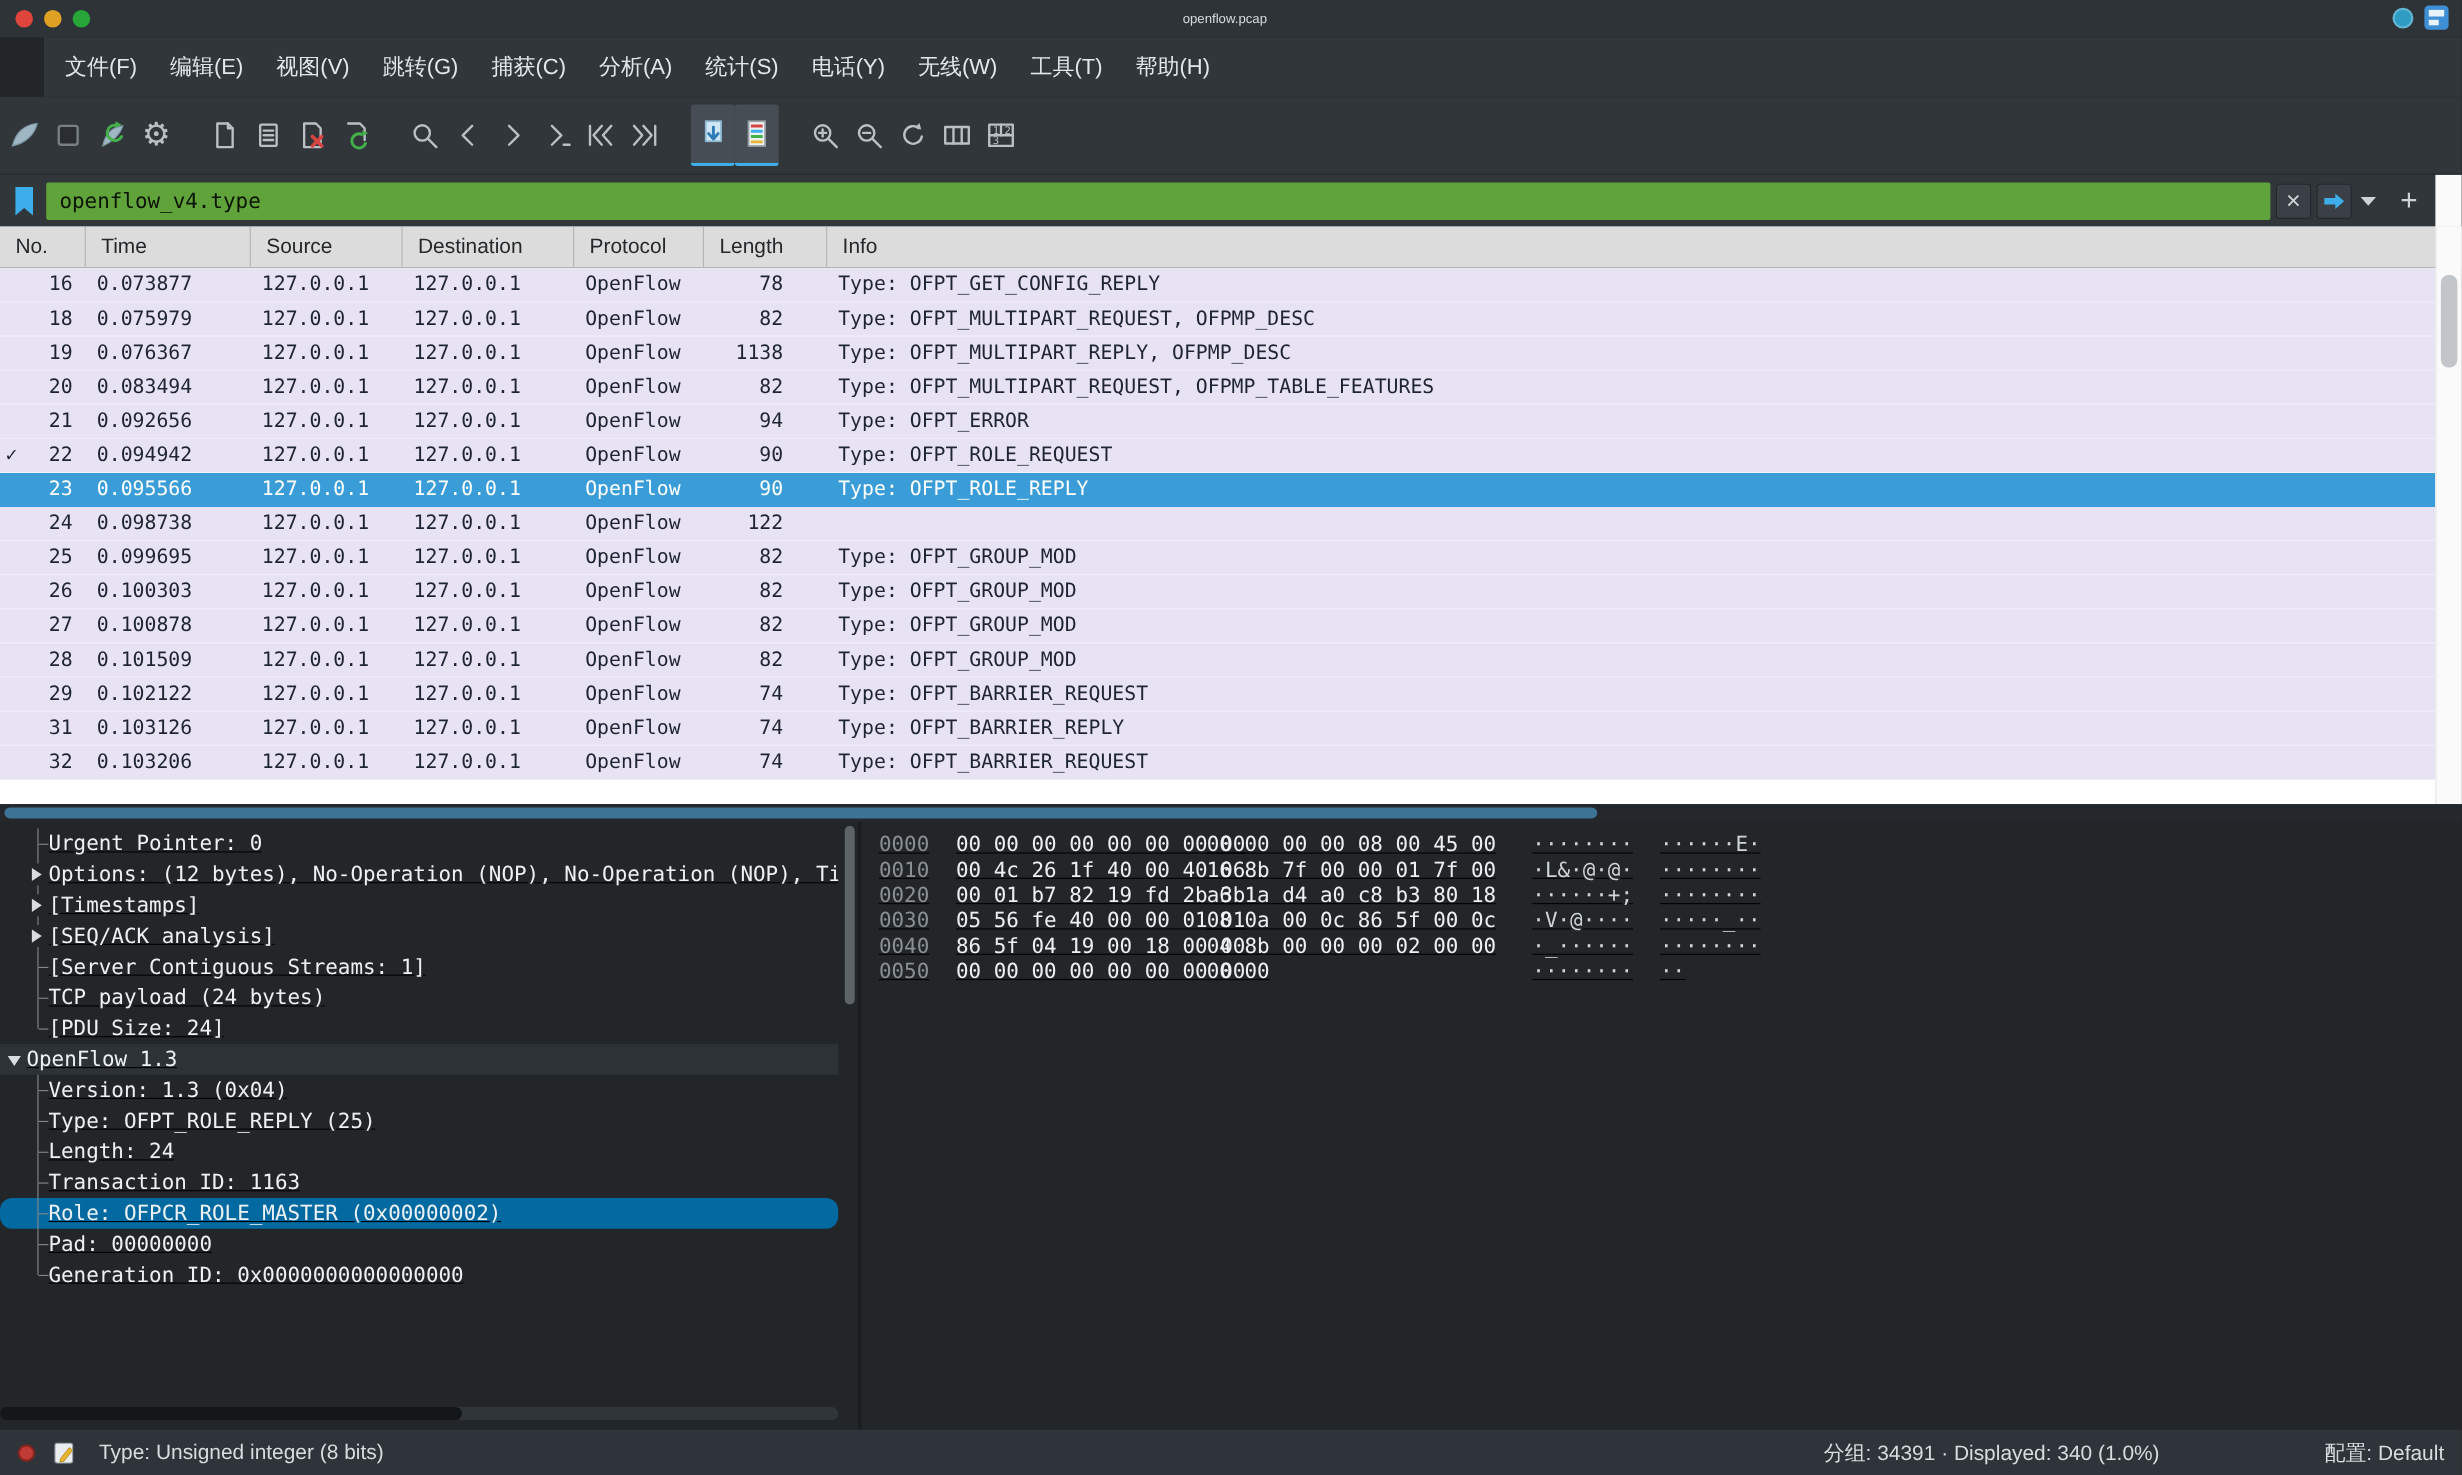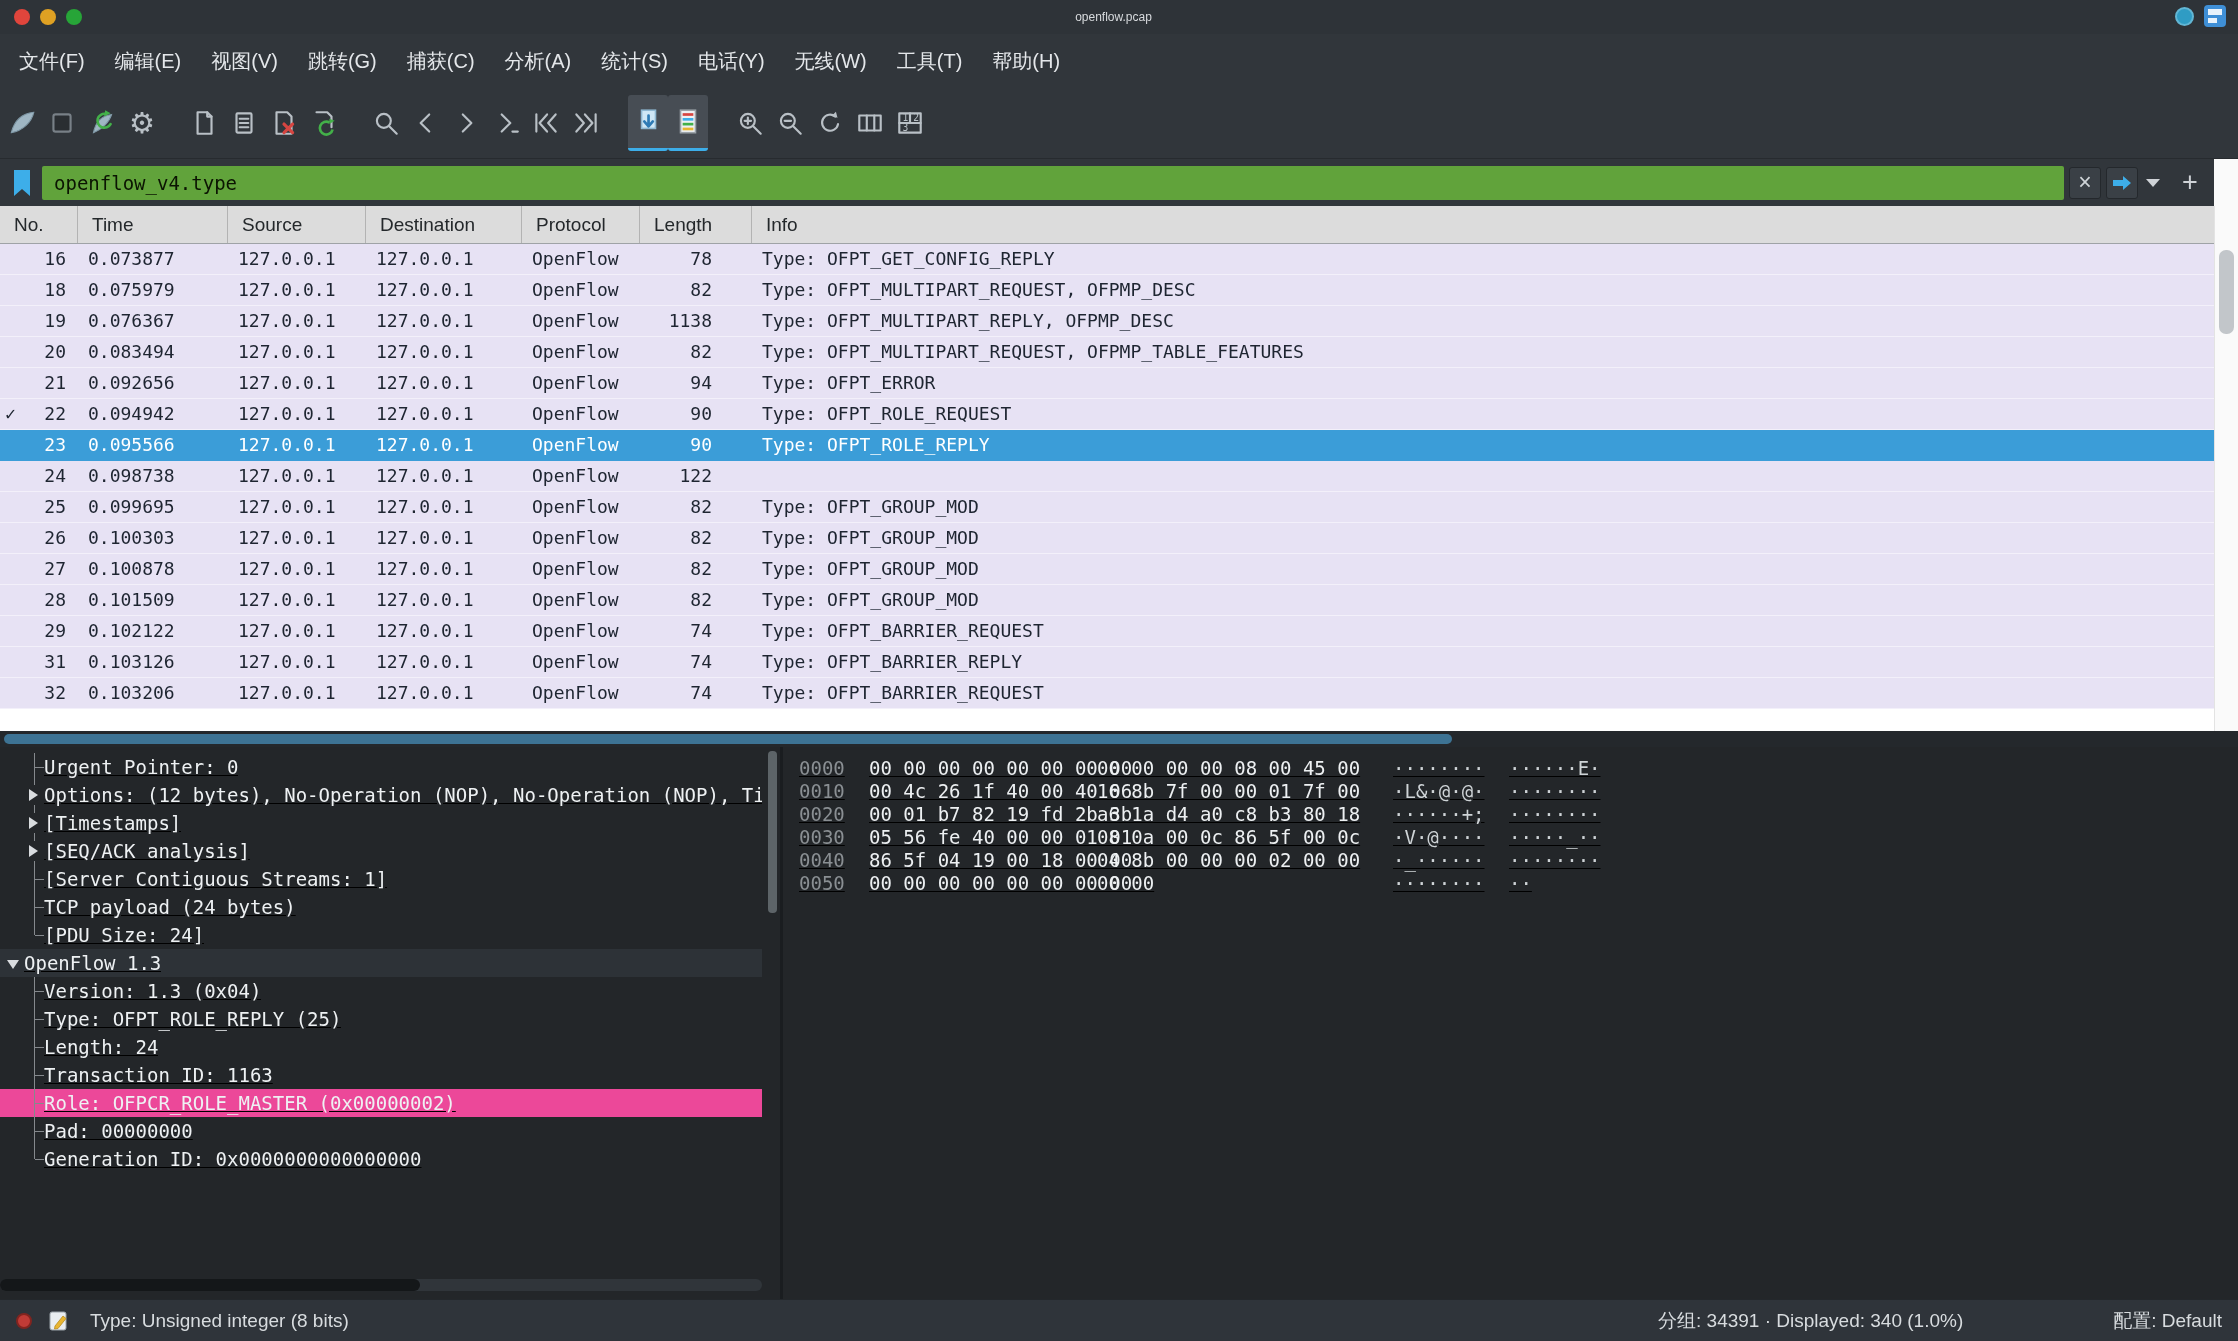--- a/index.html
+++ b/index.html
@@ -19,21 +19,21 @@
   .win-title { position:absolute; left:0; right:11px; text-align:center; color:#d8dbde;
     font-size:12px; }
   .title-right { position:absolute; right:12px; top:5px; display:flex; gap:10px; align-items:center; }
   .tray-circle { width:19px; height:19px; border-radius:50%; background:#2f9cc4;
     border:2px solid #62b6d4; }
   .tray-square { width:22px; height:22px; border-radius:4px; background:#3f8fd6; position:relative; }
   .tray-square::before { content:""; position:absolute; left:4px; top:4px; width:14px; height:6px; background:#e8f2fb; }
   .tray-square::after  { content:""; position:absolute; left:4px; top:13px; width:9px; height:5px; background:#e8f2fb; }
 
   
-  .menubar { height:54px; background:#31363b; flex:none; display:flex; align-items:flex-end; padding-left:4px; }
+  .menubar { height:54px; background:#31363b; flex:none; display:flex; align-items:flex-end; padding-left:4px;margin-left:40px; }
   .menu-item { padding:0 15px; font-size:20px; color:#e4e7ea; line-height:54px; }
 
   
   .toolbar { height:70px; background:#31363b; flex:none; display:flex; align-items:center; padding-left:2px; }
   .tgroup { display:flex; margin-right:22px; }
   .tbtn { width:40px; height:56px; display:flex; align-items:center; justify-content:center; border-radius:3px; }
   .tbtn.pressed { background:#474d54; border-bottom:3px solid #3daee9; }
   .tbtn svg { display:block; }
   .glyph-icon { font-size:29px; color:#b9c0c6; line-height:1; }
   .ic { stroke:#b9c0c6; stroke-width:2; fill:none; stroke-linecap:round; stroke-linejoin:round; }
@@ -81,21 +81,21 @@
   
   .hscroll { height:16px; flex:none; background:#24282c; position:relative; }
   .hthumb { position:absolute; top:3px; left:4px; width:1448px; height:10px; background:#3d7394; border-radius:5px; }
 
   
   .lower { flex:1; display:flex; background:#232629; min-height:0;text-decoration:underline; }
   .details { width:780px; flex:none; position:relative; padding-top:6px; }
   .drow { height:28px; line-height:28px; display:flex; font-family:"DejaVu Sans Mono",monospace;
     font-size:19px; color:#eef1f3; width:762px; position:relative; }
   .drow.parent { background:#2d3237; }
-  .drow.selected { background:#ec4899; }
+  .drow.selected { background:#0369a1;border-radius:11px; }
   .dtext { white-space:pre; overflow:hidden; }
   .guide { width:44px; flex:none; position:relative; }
   .guide.parent { width:24px; }
   .guide.line::before { content:""; position:absolute; left:34px; top:0; bottom:0; border-left:1px solid #85898d; }
   .guide.last::before { bottom:50%; }
   .guide.dash::after { content:""; position:absolute; left:35px; top:14px; width:9px; border-top:1px solid #85898d; }
   .guide.arrow .cover { position:absolute; left:27px; top:4px; width:16px; height:20px; background:#232629; }
   .tri-r { position:absolute; left:29px; top:8px; width:0; height:0;
     border-left:9px solid #d9dcdf; border-top:6px solid transparent; border-bottom:6px solid transparent; }
   .tri-d { position:absolute; left:7px; top:11px; width:0; height:0;

